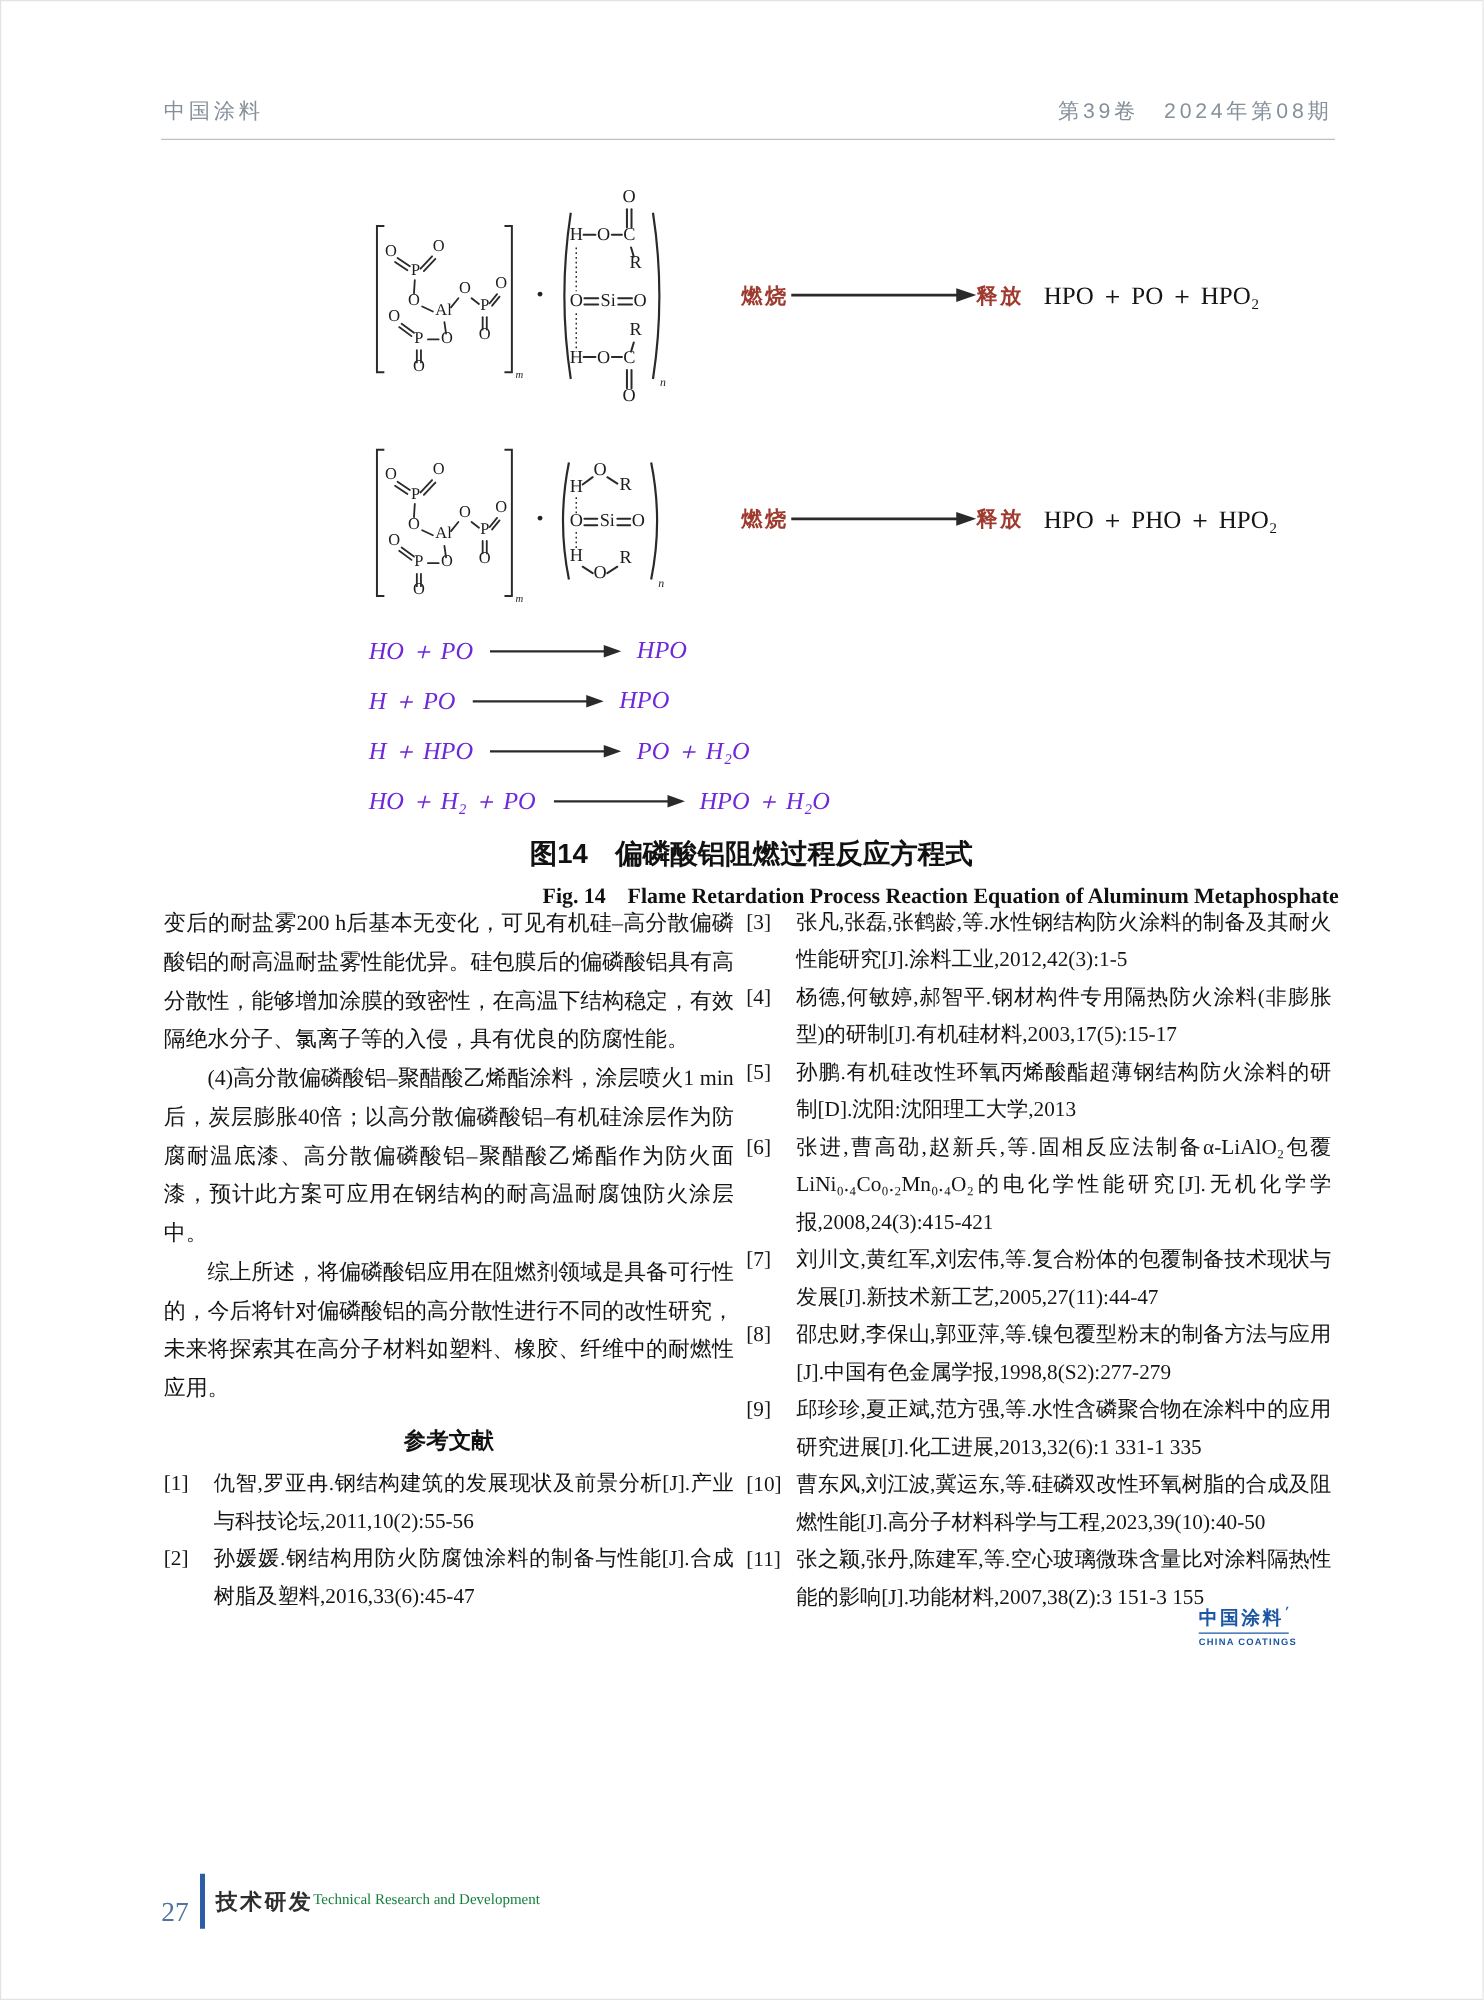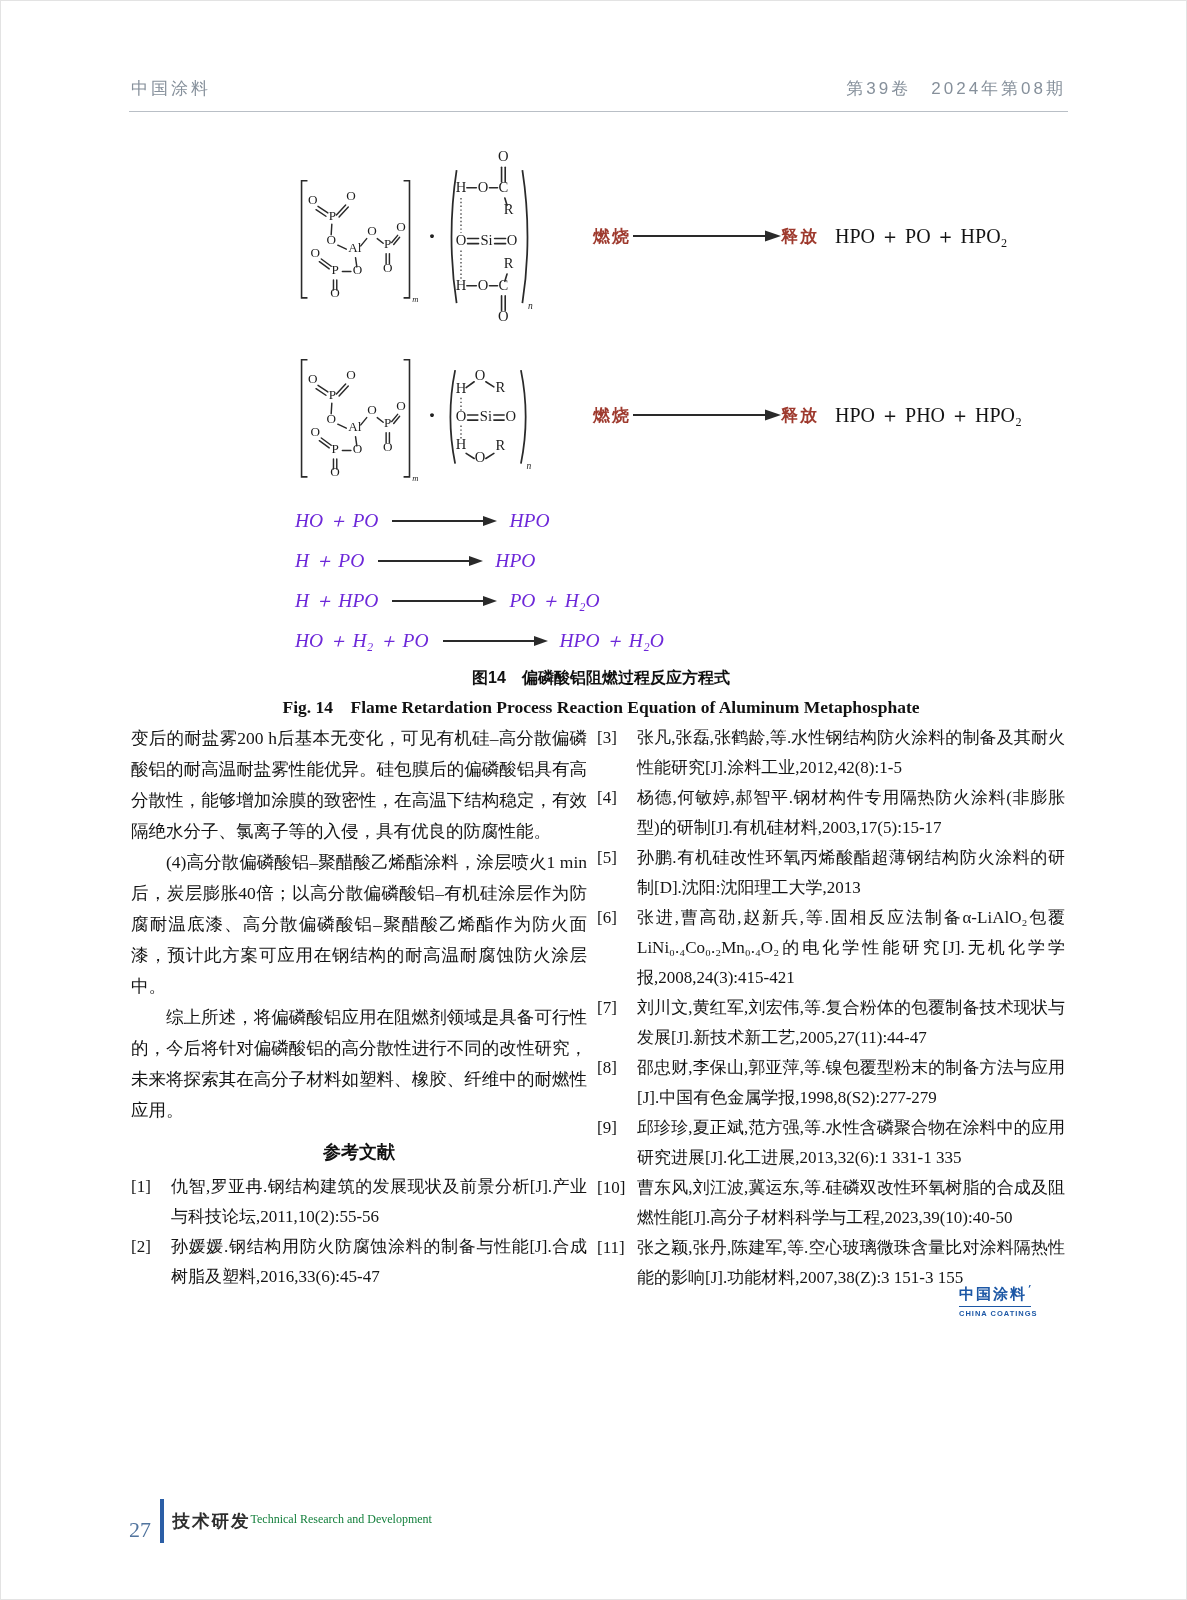--- a/index.html
+++ b/index.html
@@ -24,22 +24,22 @@
   svg .atom{font-size:20px;text-anchor:middle;}
   svg .subidx{font-size:13px;font-style:italic;text-anchor:middle;}
   svg .bond{stroke:#2a2a2a;stroke-width:2.2;fill:none;stroke-linecap:round;}
   svg .dotbond{stroke:#2a2a2a;stroke-width:1.6;fill:none;stroke-dasharray:2,3.2;}
   svg .brk{stroke:#2a2a2a;stroke-width:2.4;fill:none;}
   .equations{margin-top:22px;padding-left:164px;}
   .eq-row{display:flex;align-items:center;font-size:19.5px;margin-bottom:13px;color:#6d28d9;font-style:italic;}
   .eq-row .lhs{margin-right:14px;white-space:nowrap;}
   .eq-row .rhs{margin-left:12px;white-space:nowrap;}
   .cap-cn{margin-top:14px;text-align:center;font-family:"Liberation Sans","DejaVu Sans",sans-serif;
-          font-weight:bold;font-size:16px;color:#111;}
-  .cap-en{margin-top:6px;text-align:center;font-weight:bold;font-size:17.5px;color:#111;}
+          font-weight:bold;font-size:22px;color:#111;}
+  .cap-en{margin-top:6px;text-align:right;font-weight:bold;font-size:17.5px;color:#111;}
   
   .cols{position:absolute;top:722px;left:130px;width:938px;display:flex;gap:10px;}
   .col-l{width:456px;}
   .col-r{width:468px;}
   .para{font-size:17.5px;line-height:31px;text-align:justify;color:#141414;}
   .para.indent{text-indent:2em;}
   .refs-title{margin:14px 0 8px 0;text-align:center;font-family:"Liberation Sans","DejaVu Sans",sans-serif;
               font-weight:bold;font-size:18px;color:#111;}
   .ref-item{display:flex;font-size:17px;line-height:30px;color:#141414;}
   .ref-no{flex:0 0 40px;}
@@ -256,21 +256,21 @@
         <span class="ref-text">仇智,罗亚冉.钢结构建筑的发展现状及前景分析[J].产业与科技论坛,2011,10(2):55-56</span>
       </div>
       <div class="ref-item">
         <span class="ref-no">[2]</span>
         <span class="ref-text">孙媛媛.钢结构用防火防腐蚀涂料的制备与性能[J].合成树脂及塑料,2016,33(6):45-47</span>
       </div>
     </div>
     <div class="col-r">
       <div class="ref-item">
         <span class="ref-no">[3]</span>
-        <span class="ref-text">张凡,张磊,张鹤龄,等.水性钢结构防火涂料的制备及其耐火性能研究[J].涂料工业,2012,42(8):1-5</span>
+        <span class="ref-text">张凡,张磊,张鹤龄,等.水性钢结构防火涂料的制备及其耐火性能研究[J].涂料工业,2012,42(3):1-5</span>
       </div>
       <div class="ref-item">
         <span class="ref-no">[4]</span>
         <span class="ref-text">杨德,何敏婷,郝智平.钢材构件专用隔热防火涂料(非膨胀型)的研制[J].有机硅材料,2003,17(5):15-17</span>
       </div>
       <div class="ref-item">
         <span class="ref-no">[5]</span>
         <span class="ref-text">孙鹏.有机硅改性环氧丙烯酸酯超薄钢结构防火涂料的研制[D].沈阳:沈阳理工大学,2013</span>
       </div>
       <div class="ref-item">

